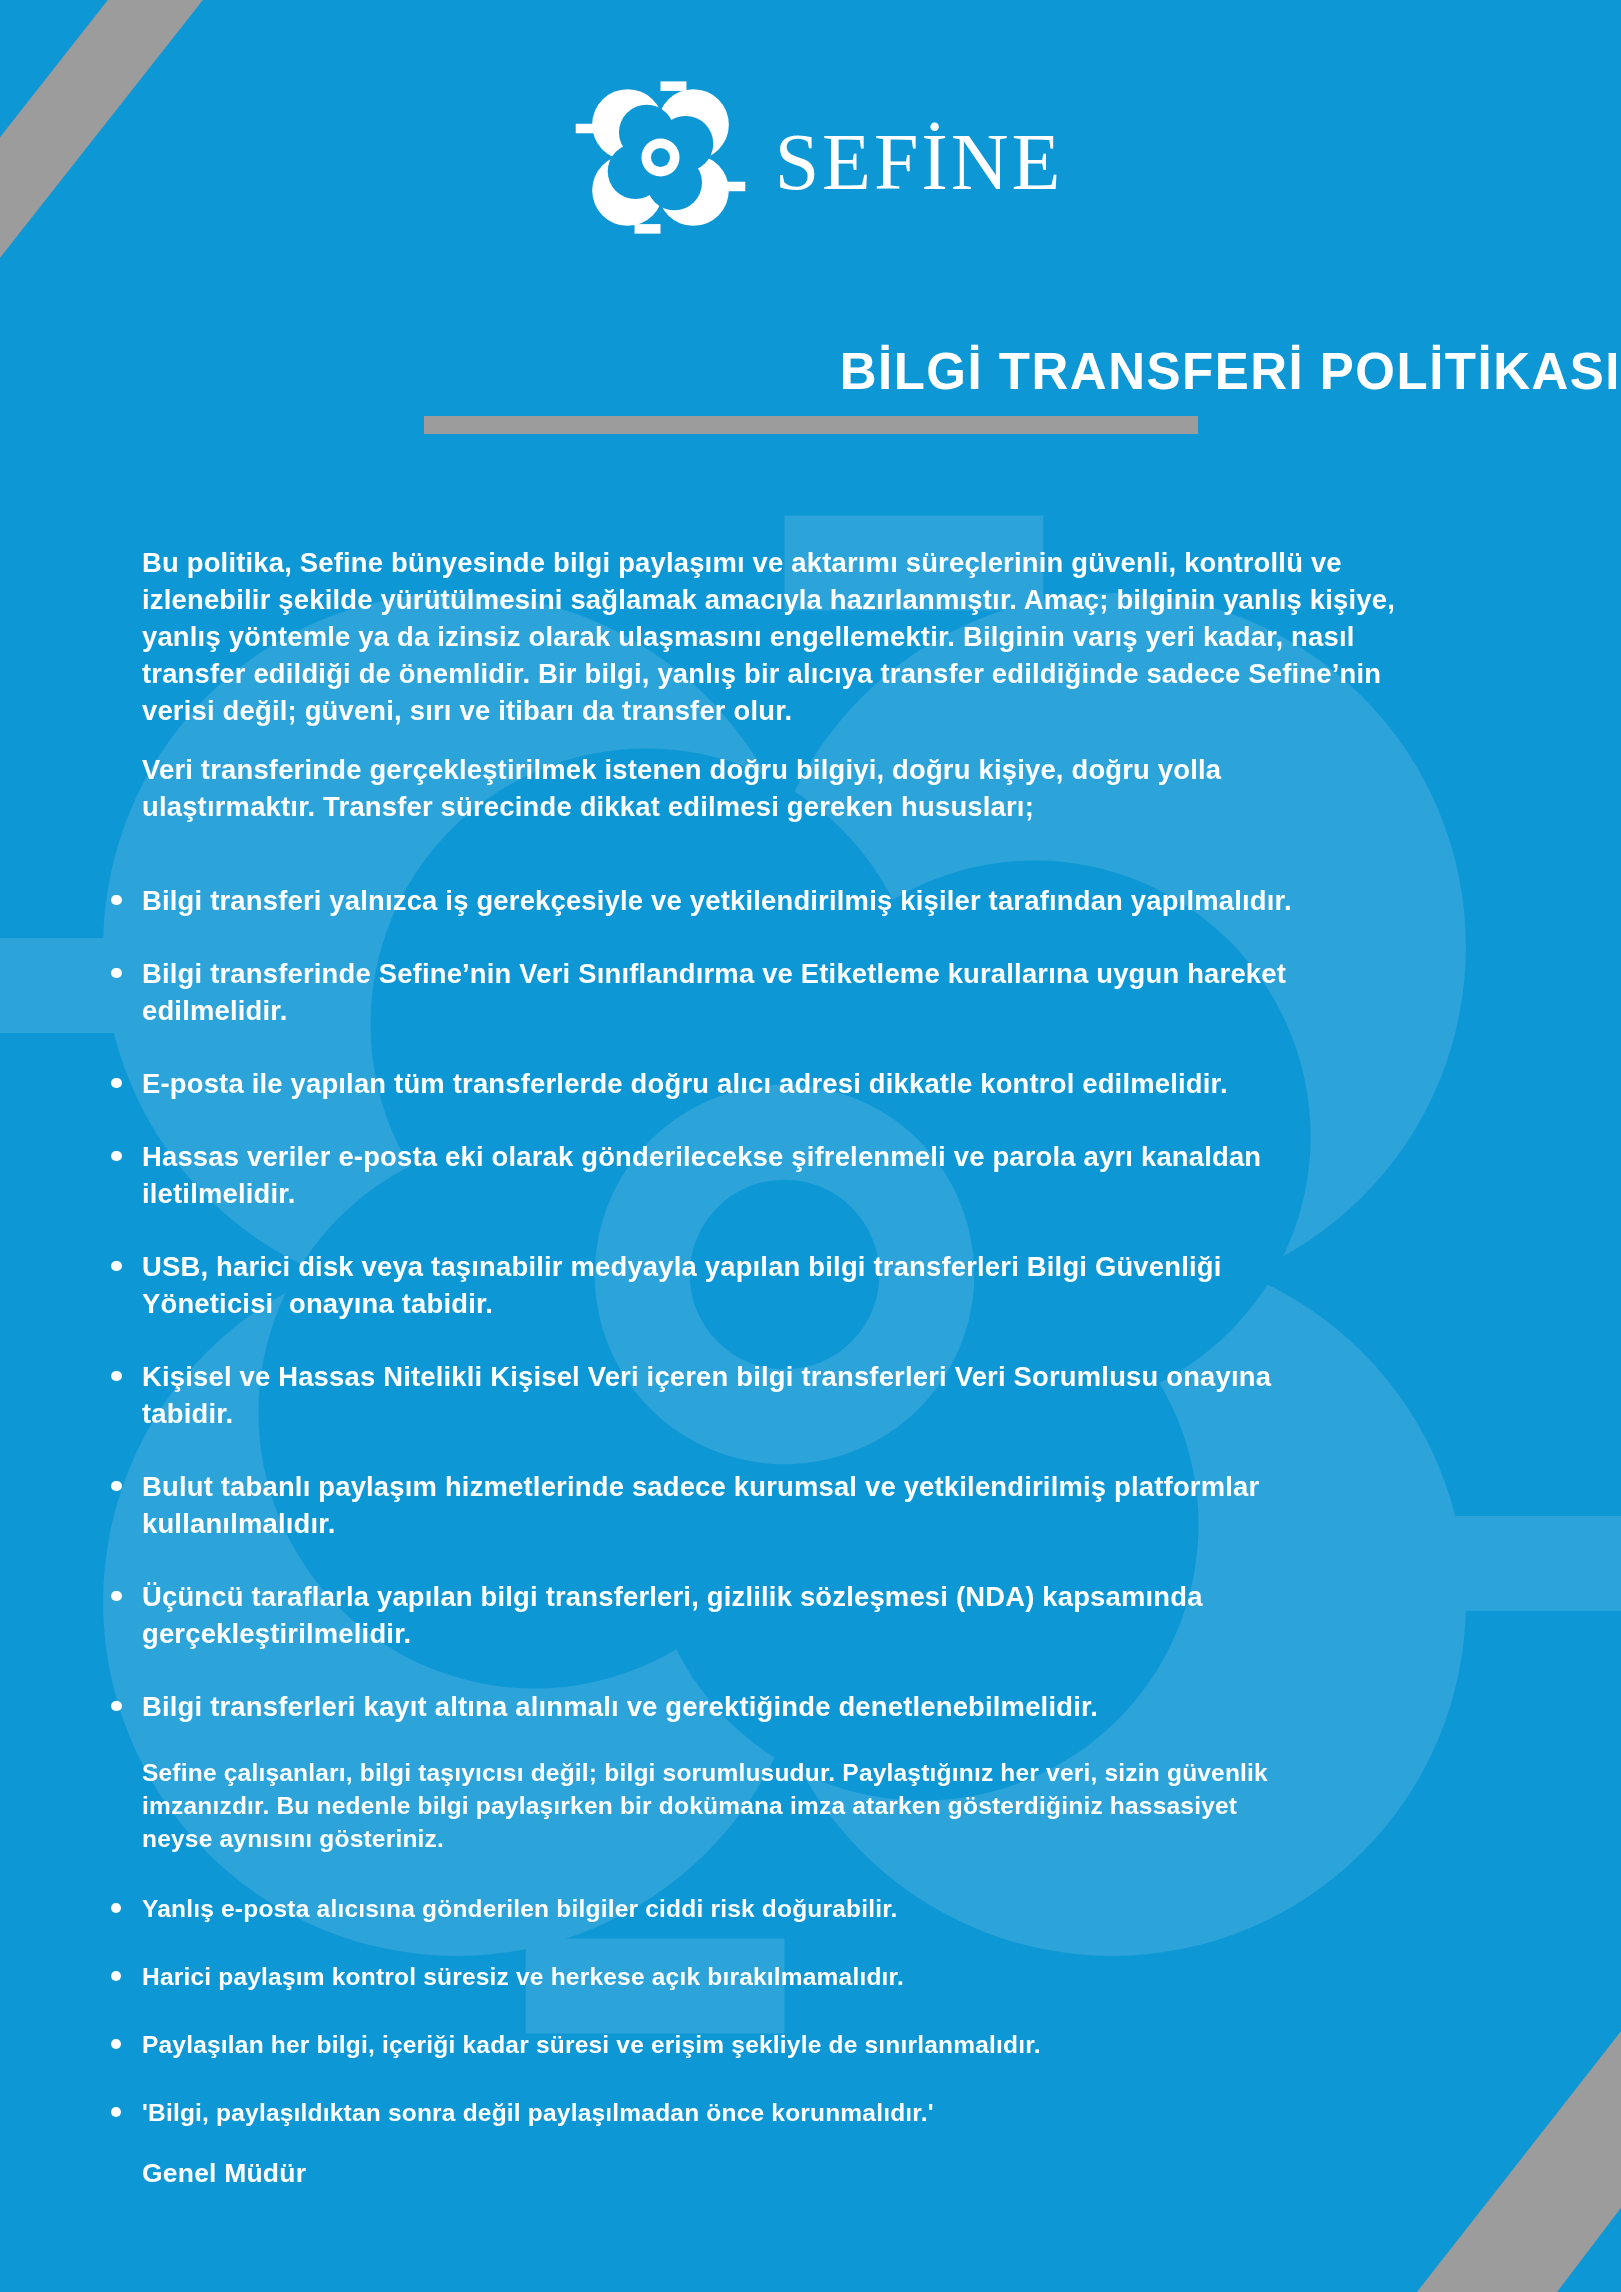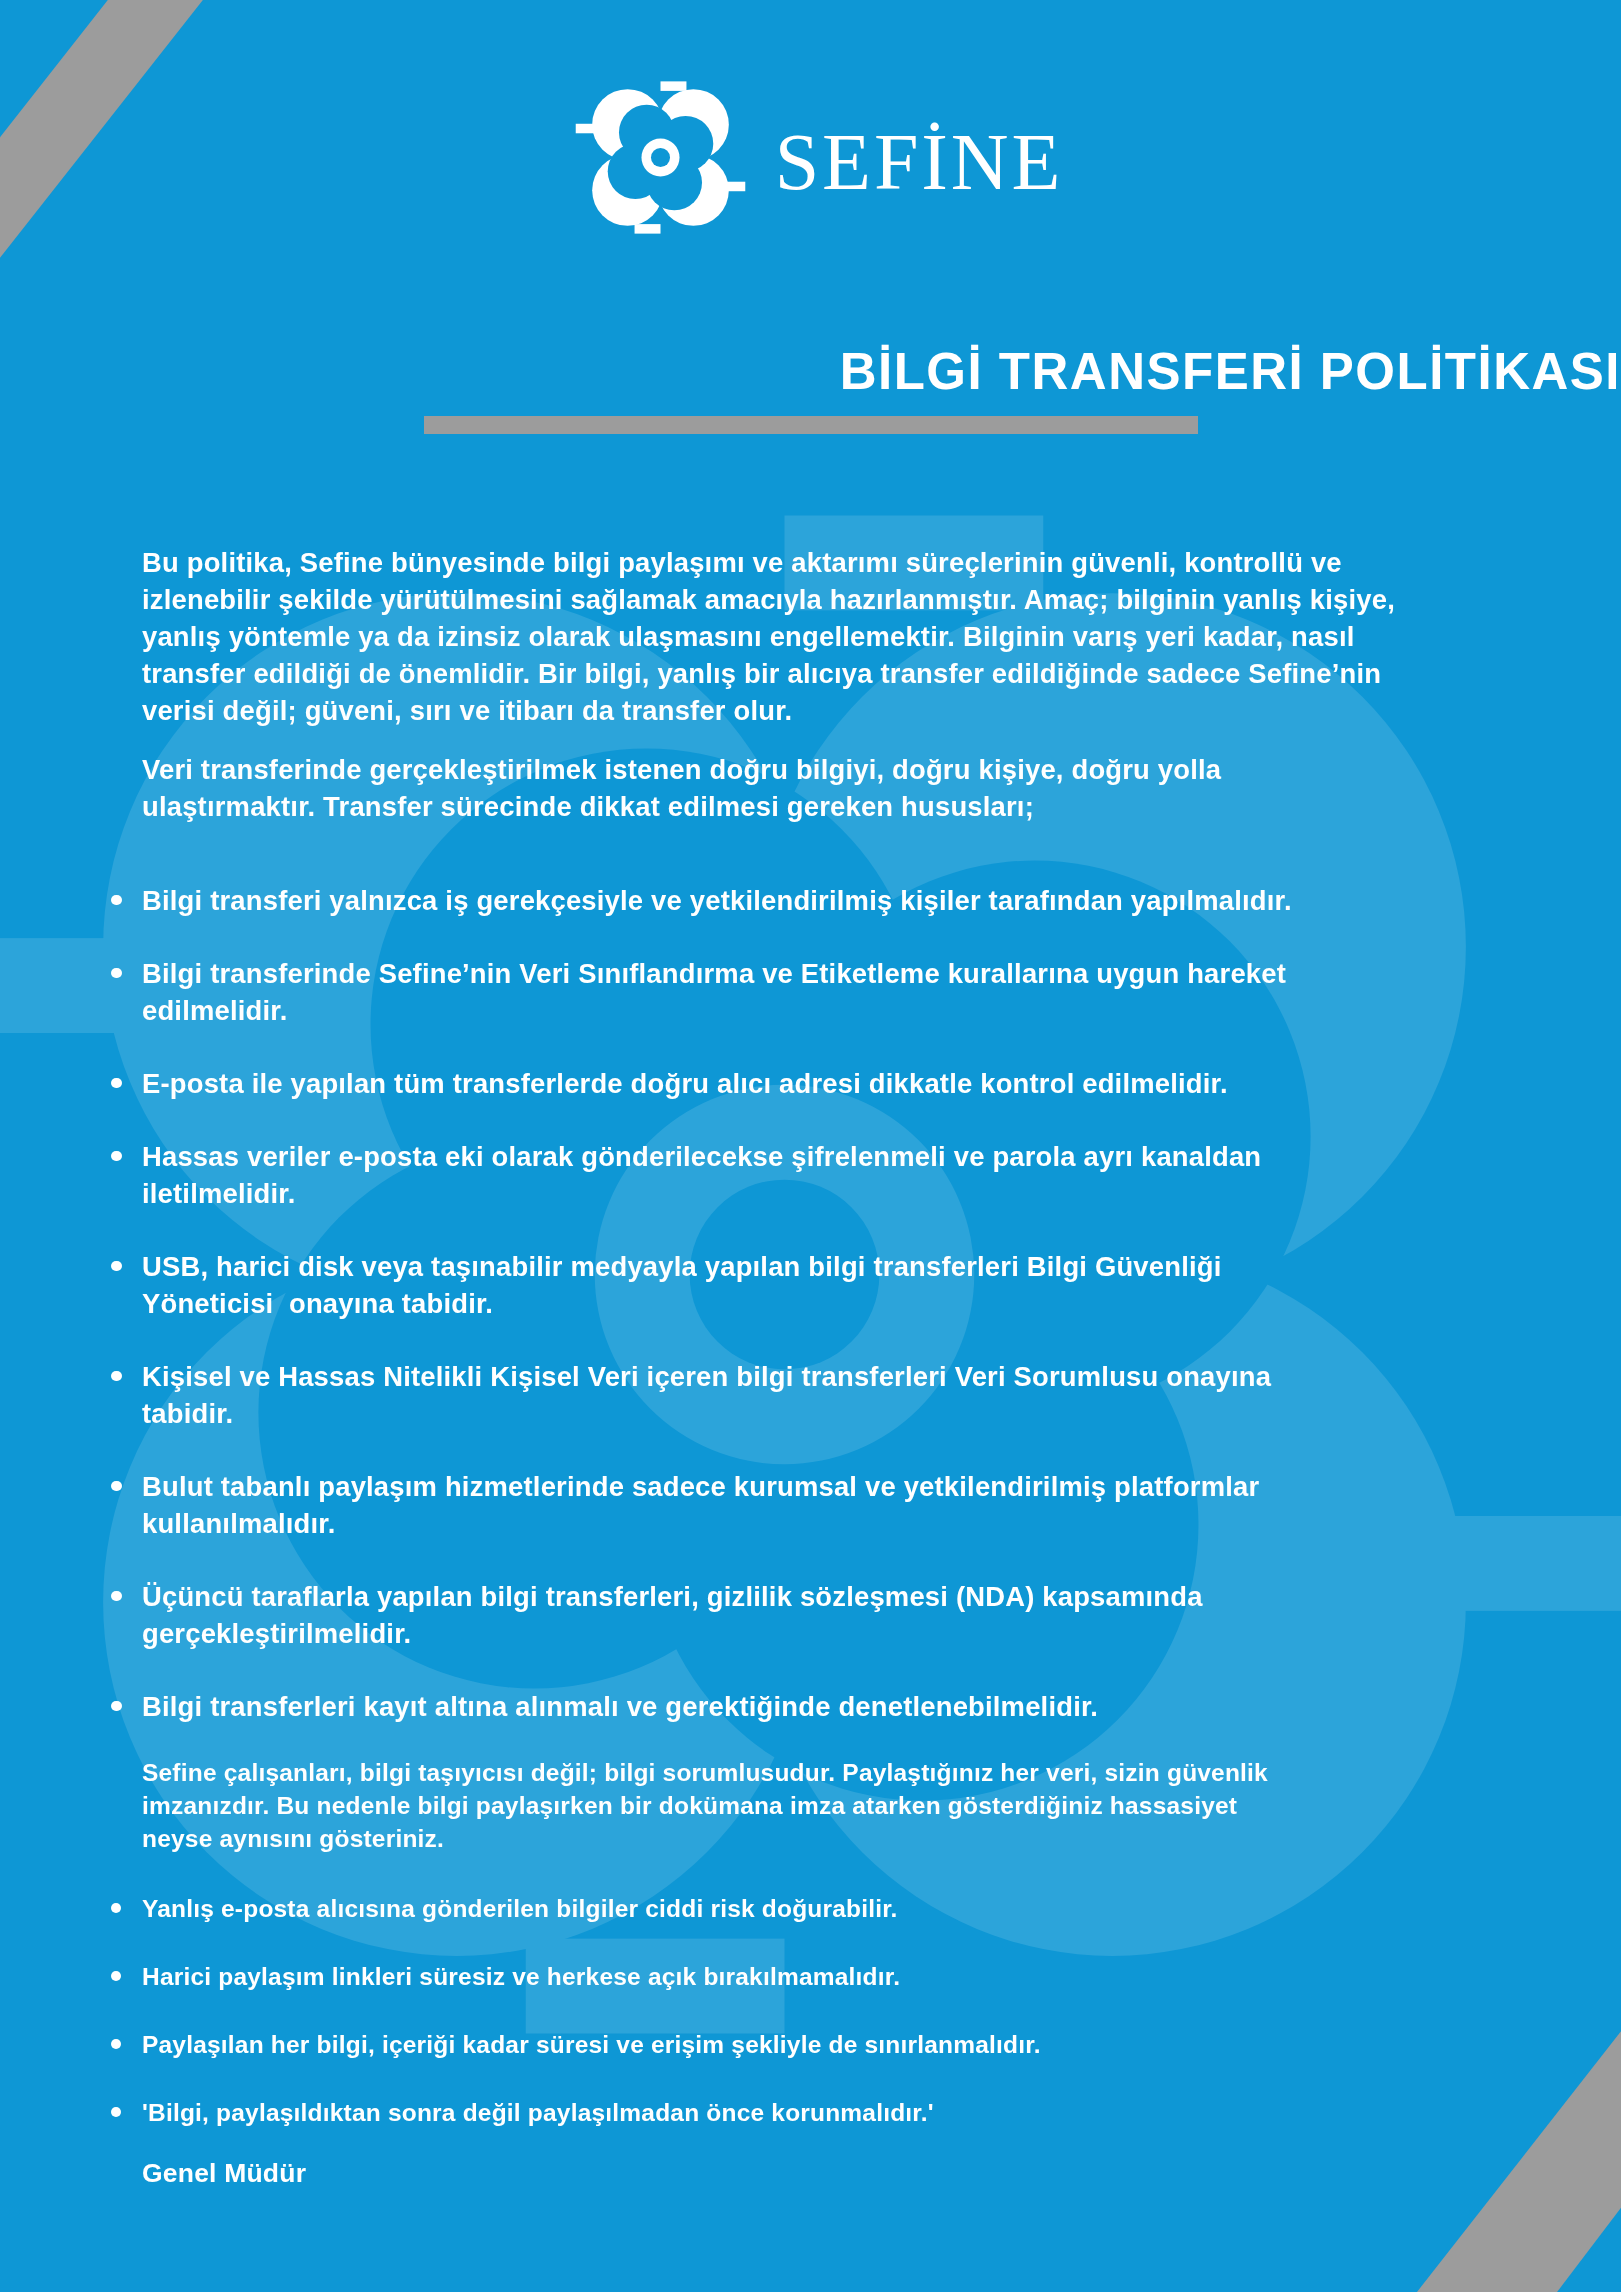--- a/index.html
+++ b/index.html
@@ -245,21 +245,21 @@
 imzanızdır. Bu nedenle bilgi paylaşırken bir dokümana imza atarken gösterdiğiniz hassasiyet
 neyse aynısını gösteriniz.</p>
 
     <ul class="bullet-list reminder-list">
       <li>
           <span class="dot"></span>
           <span class="li-text">Yanlış e-posta alıcısına gönderilen bilgiler ciddi risk doğurabilir.</span>
         </li>
       <li>
           <span class="dot"></span>
-          <span class="li-text">Harici paylaşım linkleri süresiz ve herkese açık bırakılmamalıdır.</span>
+          <span class="li-text">Harici paylaşım kontrol süresiz ve herkese açık bırakılmamalıdır.</span>
         </li>
       <li>
           <span class="dot"></span>
           <span class="li-text">Paylaşılan her bilgi, içeriği kadar süresi ve erişim şekliyle de sınırlanmalıdır.</span>
         </li>
       <li>
           <span class="dot"></span>
           <span class="li-text">'Bilgi, paylaşıldıktan sonra değil paylaşılmadan önce korunmalıdır.'</span>
         </li>
     </ul>

